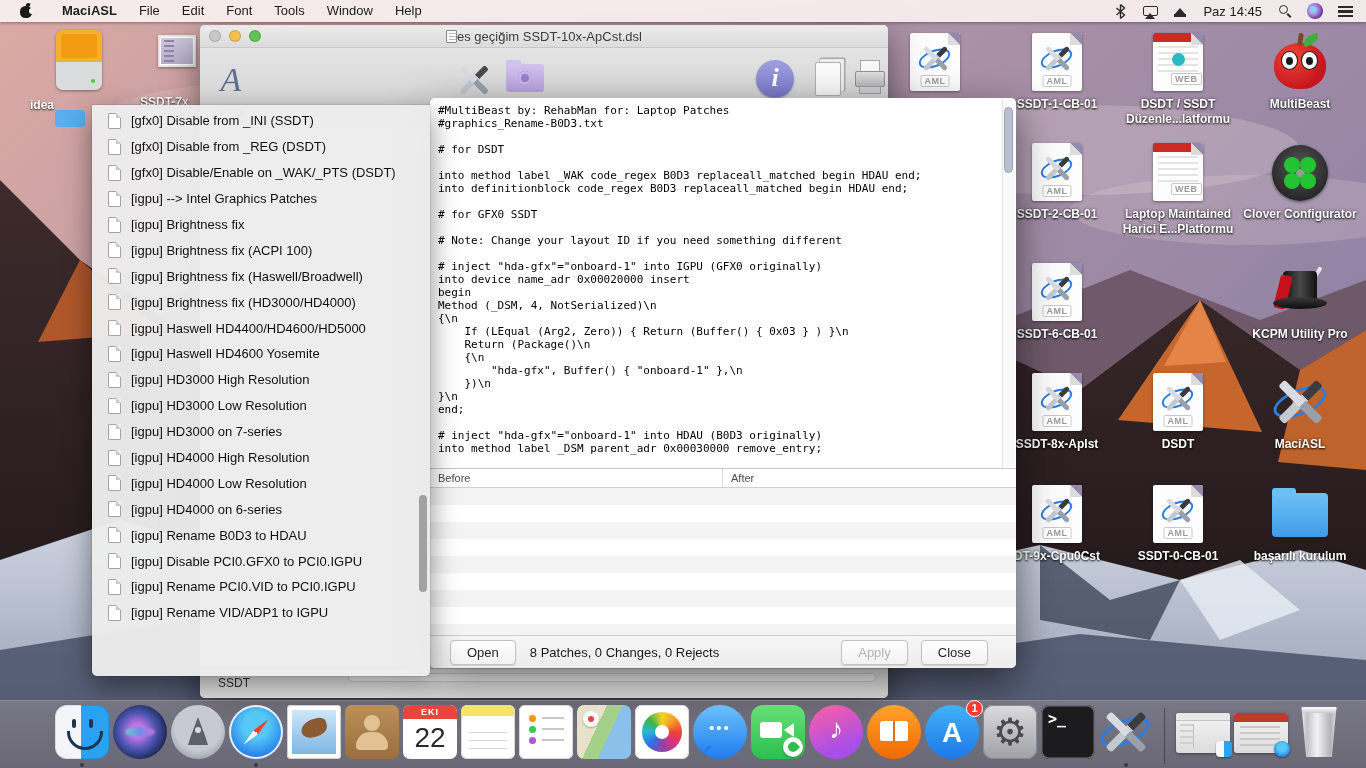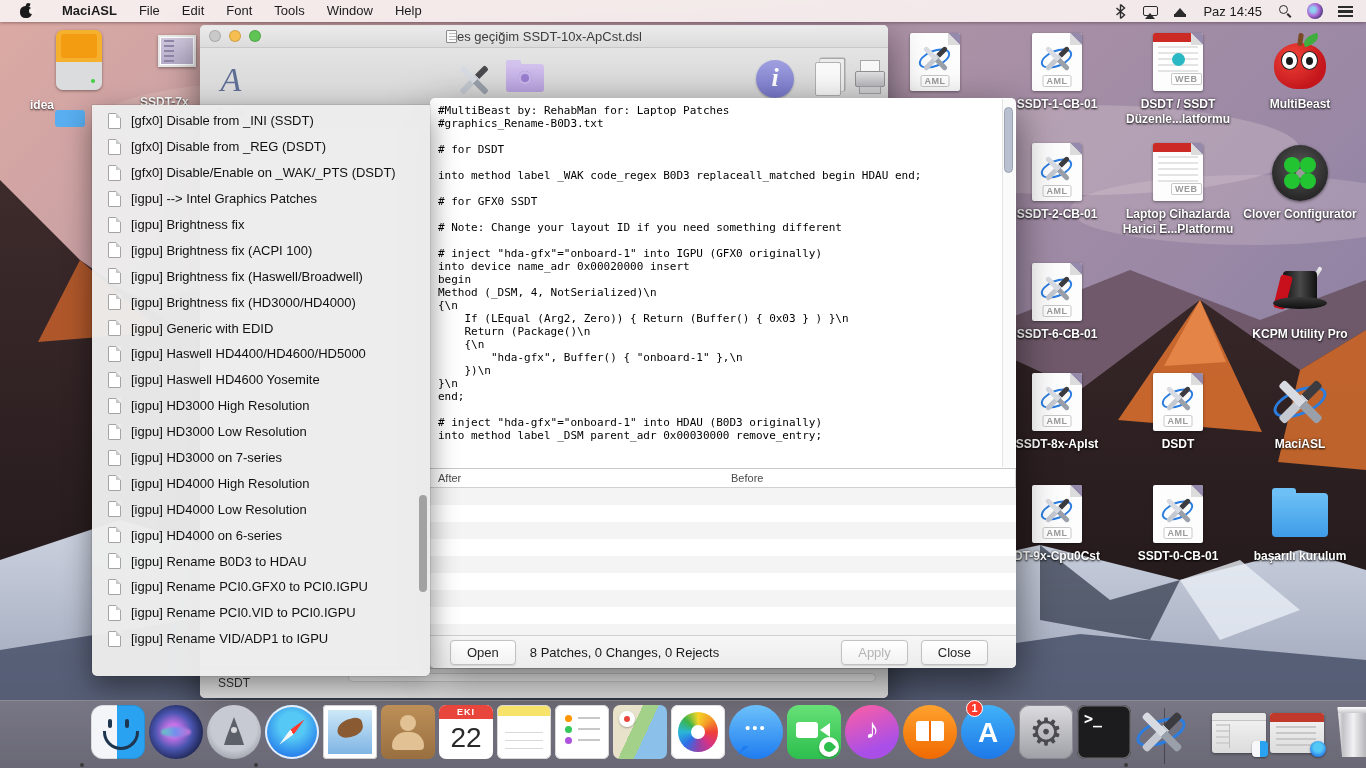--- a/index.html
+++ b/index.html
@@ -177,21 +177,21 @@
   .mini-doc { width:13px; height:16px; margin:0 10px 0 16px; background:#fff; border:1px solid #a4a4a4; border-radius:1px; position:relative; flex:0 0 auto; }
   .mini-doc::after { content:""; position:absolute; right:-1px; top:-1px; width:0; height:0; border-top:5px solid #ececec; border-left:5px solid #c8c8c8; }
   .plist-label { font-size:13px; color:#111; white-space:nowrap; }
   #plist-thumb { position:absolute; right:3px; top:390px; width:8px; height:97px; border-radius:4px; background:#a2a2a2; }
 
   
   #dock { position:absolute; left:0; top:700px; width:1366px; height:68px; z-index:6;
      background:linear-gradient(rgba(150,140,146,.55), rgba(120,112,118,.6)); border-top:1px solid rgba(255,255,255,.22); }
   #dock-items { position:absolute; left:54px; top:3px; display:flex; align-items:flex-start; gap:2px; }
   .dock-item { width:56px; height:62px; position:relative; }
-  .dicon { position:absolute; left:1px; top:1px; width:54px; height:54px;margin-left:36px; }
+  .dicon { position:absolute; left:1px; top:1px; width:54px; height:54px; }
   .running::after { content:""; position:absolute; left:50%; bottom:-1px; transform:translateX(-50%); width:4px; height:4px; border-radius:50%; background:#3a3a3a; }
   .dock-div { width:1px; height:56px; background:rgba(0,0,0,.35); margin:4px 8px 0; }
   
   [data-icon="finder"] { border-radius:12px; background:linear-gradient(90deg,#f3f5f8 0 49%, #2aa2f2 49%); box-shadow:inset 0 0 0 1px rgba(0,0,0,.1); }
   [data-icon="finder"]::before { content:""; position:absolute; left:17px; top:14px; width:4px; height:9px; background:#1e3550; border-radius:2px; box-shadow:17px 0 0 #1e3550; }
   [data-icon="finder"]::after { content:""; position:absolute; left:12px; top:26px; width:30px; height:16px; border:3px solid #1e3550; border-top:none; border-radius:0 0 22px 22px; }
   [data-icon="siri"] { border-radius:50%; background:radial-gradient(circle at 45% 48%, #c873e8 0 16%, #4a55b0 45%, #141c3e 80%); }
   [data-icon="siri"]::after { content:""; position:absolute; left:12px; top:22px; width:30px; height:10px; border-radius:50%;
      background:linear-gradient(90deg, rgba(90,220,190,.85), rgba(80,150,240,.7), rgba(230,120,220,.8)); filter:blur(1px); }
   [data-icon="launchpad"] { border-radius:50%; background:radial-gradient(circle at 50% 42%, #c7cad2 0 55%, #8d919b 90%); }
@@ -434,21 +434,21 @@
   </div>
   <div class="dk" style="left:1118px; top:143px;">
     <span class="icowrap">
         <span class="ico doc webdoc">
           <i class="fold"></i>
       <i class="wtop"></i>
           <i class="wline"></i>
       <b class="badge">WEB</b>
         </span>
       </span>
-    <span class="dklabel">Laptop Cihazlarda Harici E...Platformu</span>
+    <span class="dklabel">Laptop Maintained Harici E...Platformu</span>
   </div>
   <div class="dk" style="left:1240px; top:143px;">
     <span class="icowrap">
         <span class="ico clover">
       <b></b>
           <i class="c1"></i>
           <i class="c2"></i>
           <i class="c3"></i>
           <i class="c4"></i>
         </span>
@@ -625,20 +625,21 @@
           <div class="code-line">#graphics_Rename-B0D3.txt</div>
 
           <div class="code-line"></div>
 
           <div class="code-line"># for DSDT</div>
 
           <div class="code-line"></div>
 
           <div class="code-line">into method label _WAK code_regex B0D3 replaceall_matched begin HDAU end;</div>
 
+          <div class="code-line">into definitionblock code_regex B0D3 replaceall_matched begin HDAU end;</div>
 
           <div class="code-line"></div>
 
           <div class="code-line"># for GFX0 SSDT</div>
 
           <div class="code-line"></div>
 
           <div class="code-line"># Note: Change your layout ID if you need something different</div>
 
           <div class="code-line"></div>
@@ -674,22 +675,22 @@
 
           <div class="code-line">into method label _DSM parent_adr 0x00030000 remove_entry;</div>
 
       </div>
       <div id="code-sb">
           <div id="code-thumb"></div>
         </div>
     </div>
     <div id="difftable">
       <div id="diffhead">
+        <span class="hc before">Before</span>
         <span class="hc after">After</span>
-        <span class="hc before">Before</span>
       </div>
       <div class="diffrow"></div>
       <div class="diffrow"></div>
       <div class="diffrow"></div>
       <div class="diffrow"></div>
       <div class="diffrow"></div>
       <div class="diffrow"></div>
       <div class="diffrow"></div>
       <div class="diffrow"></div>
       <div class="diffrow"></div>
@@ -738,24 +739,20 @@
         <div class="plist-row">
           <span class="mini-doc"></span>
           <span class="plist-label">[igpu] Brightness fix (Haswell/Broadwell)</span>
         </div>
 
         <div class="plist-row">
           <span class="mini-doc"></span>
           <span class="plist-label">[igpu] Brightness fix (HD3000/HD4000)</span>
         </div>
 
-        <div class="plist-row">
-          <span class="mini-doc"></span>
-          <span class="plist-label">[igpu] Generic with EDID</span>
-        </div>
 
         <div class="plist-row">
           <span class="mini-doc"></span>
           <span class="plist-label">[igpu] Haswell HD4400/HD4600/HD5000</span>
         </div>
 
         <div class="plist-row">
           <span class="mini-doc"></span>
           <span class="plist-label">[igpu] Haswell HD4600 Yosemite</span>
         </div>
@@ -791,21 +788,21 @@
         </div>
 
         <div class="plist-row">
           <span class="mini-doc"></span>
           <span class="plist-label">[igpu] Rename B0D3 to HDAU</span>
         </div>
 
 
         <div class="plist-row">
           <span class="mini-doc"></span>
-          <span class="plist-label">[igpu] Rename PCI0.GFX0 to PCI0.IGPU</span>
+          <span class="plist-label">[igpu] Disable PCI0.GFX0 to PCI0.IGPU</span>
         </div>
 
         <div class="plist-row">
           <span class="mini-doc"></span>
           <span class="plist-label">[igpu] Rename PCI0.VID to PCI0.IGPU</span>
         </div>
 
         <div class="plist-row">
           <span class="mini-doc"></span>
           <span class="plist-label">[igpu] Rename VID/ADP1 to IGPU</span>

